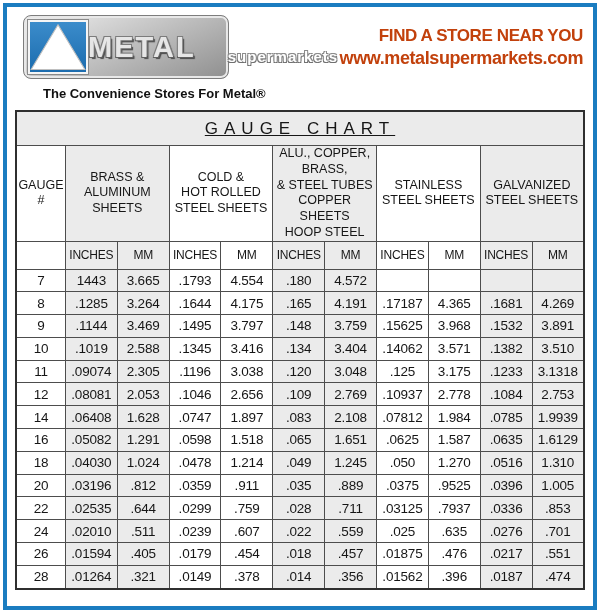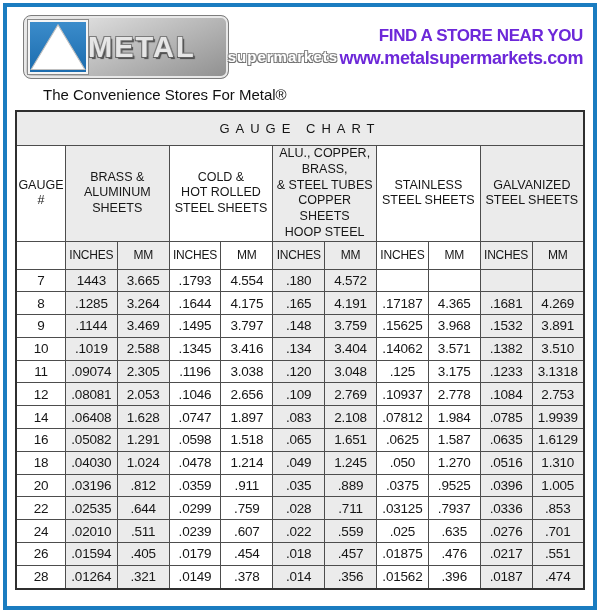--- a/index.html
+++ b/index.html
@@ -60,26 +60,26 @@
     text-shadow:-1px -1px 0 #7c7c7c,1px -1px 0 #7c7c7c,-1px 1px 0 #5f5f5f,1px 1px 0 #5f5f5f,2px 2px 1px #4a4a4a;
   }
   .logo-super{
     margin-top:18px;
     font-size:15px;font-weight:bold;letter-spacing:1px;
     color:#ffffff;
     text-shadow:-1px -1px 0 #8a8a8a,1px -1px 0 #8a8a8a,-1px 1px 0 #707070,1px 1px 0 #707070;
   }
   .tagline{
     margin:7px 0 16px 20px;
-    font-size:15px;font-weight:normal;color:#111;
+    font-size:13px;font-weight:bold;color:#111;
   }
   .contact{
     text-align:right;
     margin:10px 2px 0 0;
-    color:#6d28d9;
+    color:#c2410c;
     font-weight:bold;
     letter-spacing:-0.4px;
     line-height:1.28;
   }
   .contact .l1{font-size:17px;}
   .contact .l2{font-size:17px;}
   .contact .l3{font-size:18px;}
 
   
   table.gauge{
@@ -94,23 +94,24 @@
     text-align:center;
     vertical-align:middle;
     padding:0;
     font-weight:normal;
     background:#fff;
   }
   table.gauge .shade{background:#ebebeb;}
   .title-cell{
     height:33px;
     background:#ebebeb !important;
-    font-size:13px;font-weight:bold;
+    font-size:17px;font-weight:bold;
     letter-spacing:6px;
     border:1px solid #3a3a3a;
+    text-decoration:underline;
   }
   .group-row th{
     height:82px;
     font-size:12.5px;
     line-height:1.26;
     white-space:pre-line;
   }
   .gauge-head{font-size:13px;line-height:1.3;white-space:pre-line;margin-left:12px;}
   .unit-row th, .unit-row td{
     height:27px;

